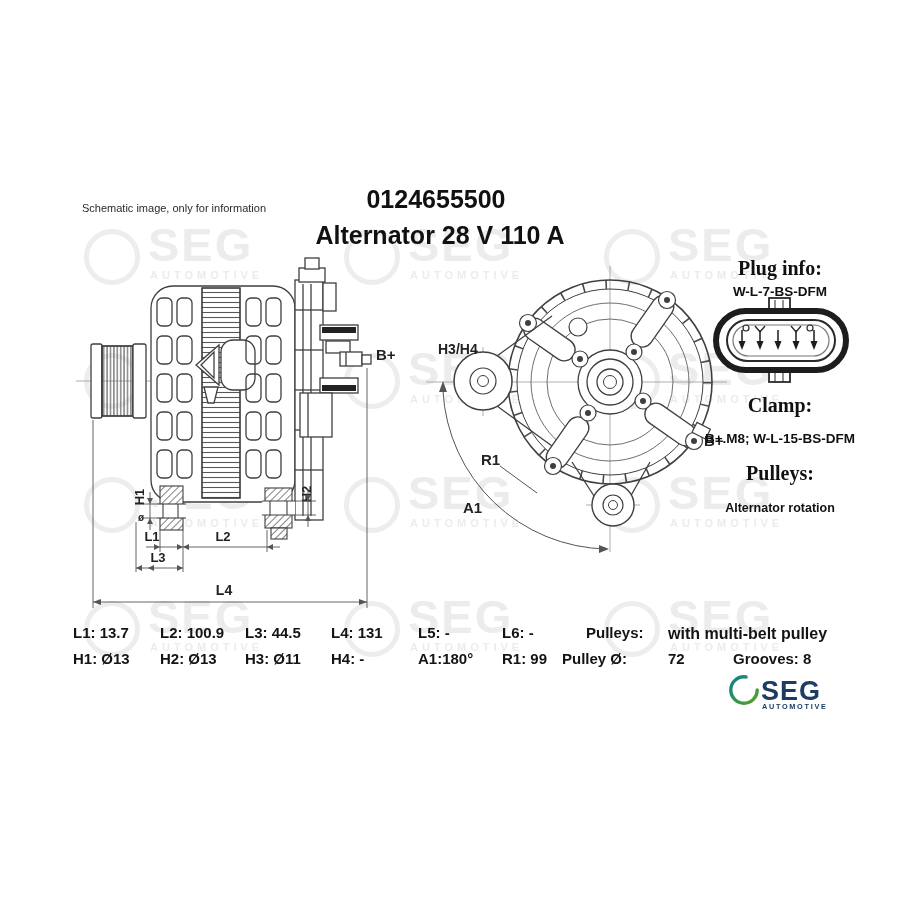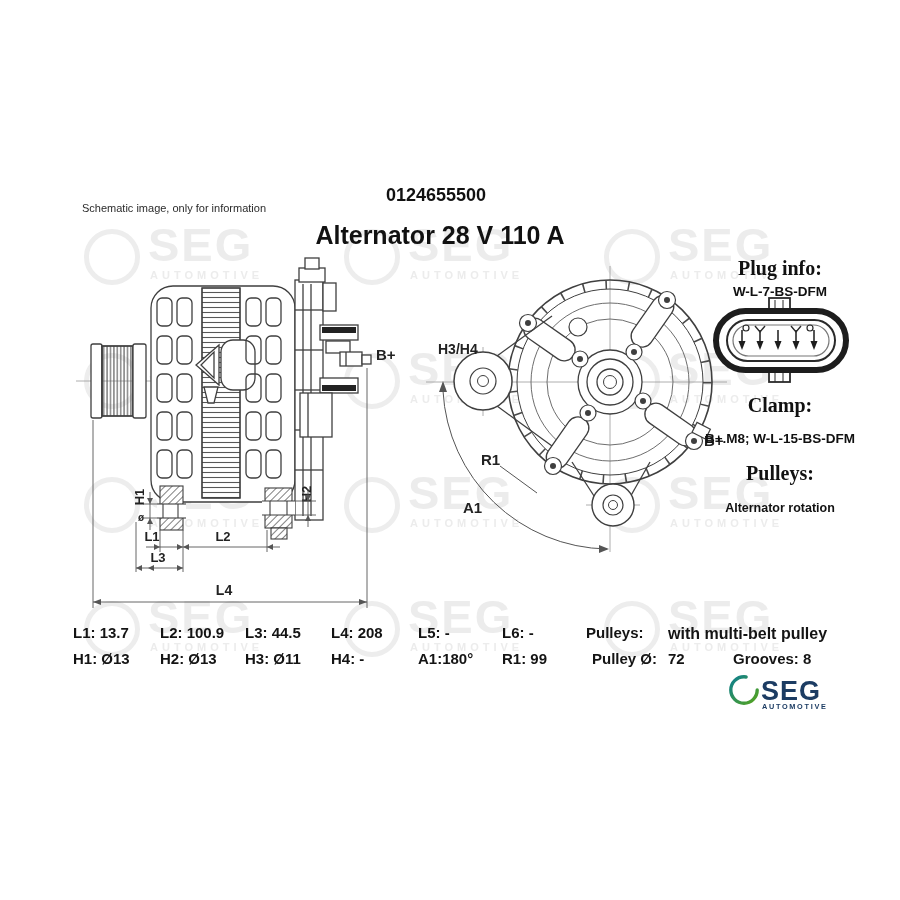--- a/index.html
+++ b/index.html
@@ -13,21 +13,21 @@
   .wm{position:absolute;width:215px;height:62px;pointer-events:none;}
   .wm-circle{position:absolute;left:0;top:1px;width:46px;height:46px;
     border:5px solid #ededed;border-radius:50%;}
   .wm-seg{position:absolute;left:64px;top:-11px;font-size:47px;font-weight:bold;
     letter-spacing:2px;color:#ececec;}
   .wm-sub{position:absolute;left:66px;top:41px;font-size:11px;font-weight:bold;
     letter-spacing:4px;color:#ececec;}
   
   .note{left:82px;top:190px;font-size:11px;color:#2b2b2b;margin-top:12px;}
   .part-number{left:236px;width:400px;top:185px;text-align:center;
-    font-size:18px;font-weight:bold;color:#111;}
+    font-size:25px;font-weight:bold;color:#111;}
   .main-title{left:240px;width:400px;top:221px;text-align:center;
     font-size:25px;font-weight:bold;color:#111;}
   .rp{left:690px;width:180px;text-align:center;color:#111;font-weight:bold;}
   .rp-h{font-size:20px;font-family:Liberation Serif, serif;}
   .rp-v{font-size:13.5px;}
   .t-plug{top:257px;}
   .t-plugv{top:284px;}
   .t-clamp{top:394px;}
   .t-clampv{top:431px;}
   .t-rot{top:462px;}
@@ -396,30 +396,30 @@
 <div class="abs rp rp-h t-clamp">Clamp:</div>
 <div class="abs rp rp-v t-clampv">B+.M8; W-L-15-BS-DFM</div>
 <div class="abs rp rp-h t-rot">Pulleys:</div>
 <div class="abs rp rp-v t-rotv">Alternator rotation</div>
 
 <div>
   <div class="spec-row" style="top:624px">
     <span class="cell" style="left:73px">L1: 13.7</span>
     <span class="cell" style="left:160px">L2: 100.9</span>
     <span class="cell" style="left:245px">L3: 44.5</span>
-    <span class="cell" style="left:331px">L4: 208</span>
+    <span class="cell" style="left:331px">L4: 131</span>
     <span class="cell" style="left:418px">L5: -</span>
     <span class="cell" style="left:502px">L6: -</span>
     <span class="cell" style="left:586px">Pulleys:</span>
     <span class="cell cell-note" style="left:668px;top:1px">with multi-belt pulley</span>
   </div>
   <div class="spec-row" style="top:650px">
     <span class="cell" style="left:73px">H1: Ø13</span>
     <span class="cell" style="left:160px">H2: Ø13</span>
     <span class="cell" style="left:245px">H3: Ø11</span>
     <span class="cell" style="left:331px">H4: -</span>
     <span class="cell" style="left:418px">A1:180°</span>
     <span class="cell" style="left:502px">R1: 99</span>
-    <span class="cell" style="left:592px">Pulley Ø:</span>
+    <span class="cell" style="left:562px">Pulley Ø:</span>
     <span class="cell" style="left:668px">72</span>
     <span class="cell" style="left:733px">Grooves: 8</span>
   </div>
 </div>
 
 </body></html>

